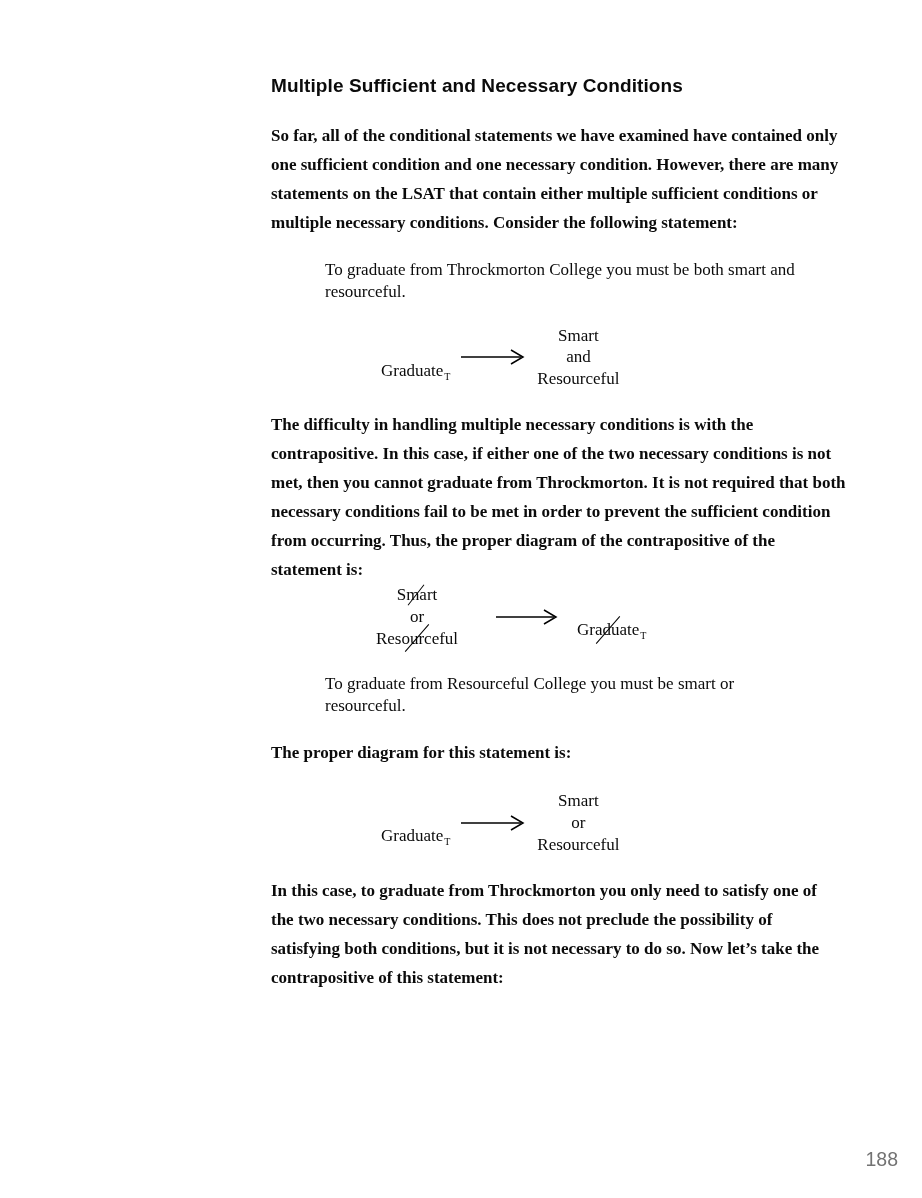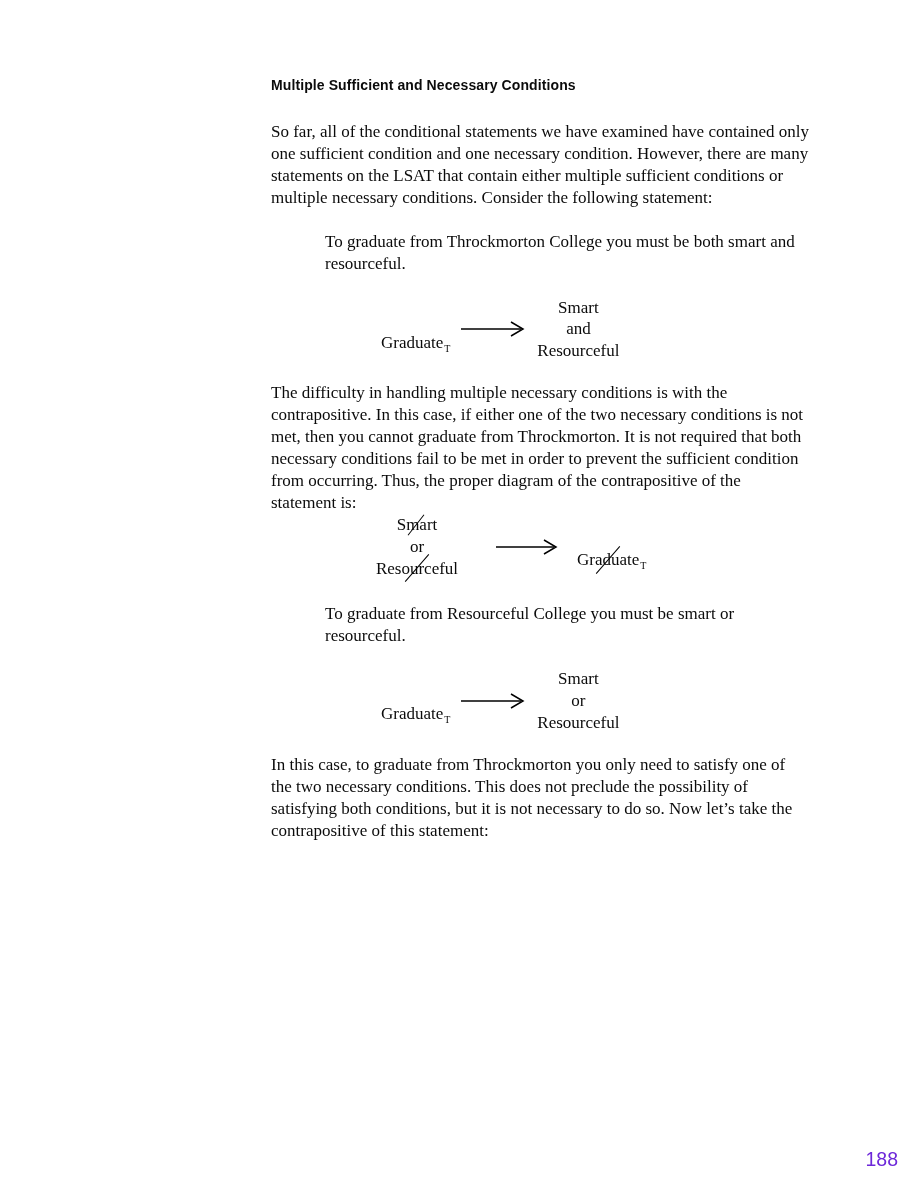--- a/index.html
+++ b/index.html
@@ -16,29 +16,30 @@
   }
   .content {
     position: absolute;
     left: 271px;
     top: 76px;
     width: 620px;
   }
   .heading {
     font-family: "Liberation Sans", sans-serif;
     font-weight: bold;
-    font-size: 14px;
+    font-size: 19px;
     line-height: 19px;
     margin: 0 0 26px 0;
     letter-spacing: 0.1px;
   }
   .para {
     margin: 12px 0 22px 0;
-    line-height: 22px;
+    line-height: 29px;
     white-space: pre;
+    font-weight: bold;
   }
   .quote {
     margin: 16px 0 22px 0;
     padding-left: 54px;
     line-height: 21.8px;
     white-space: pre;
   }
   .mb24 { margin-bottom: 24px; }
   .mb23 { margin-bottom: 23px; }
   .mb21 { margin-bottom: 21px; }
@@ -77,21 +78,21 @@
     border-top: 1.6px solid #000;
     transform: translate(-50%, -50%) rotate(-49deg);
   }
   .neg.neg-sm::after { width: 26px; left: 47%; transform: translate(-50%, -50%) rotate(-52deg); }
   .page-number {
     position: absolute;
     right: 24px;
     top: 1148px;
     font-family: "Liberation Sans", sans-serif;
     font-size: 19.5px;
-    color: #6d28d9;
+    color: #737373;
   }
 </style>
 </head>
 <body>
 
 <div class="page">
   <div class="content">
 
     <h1 class="heading">Multiple Sufficient and Necessary Conditions</h1>
 
@@ -134,20 +135,21 @@
         <line x1="1" y1="11" x2="59" y2="11" stroke="#000" stroke-width="1.5"></line>
         <path d="M49,4 L61,11 L49,18" fill="none" stroke="#000" stroke-width="1.5"></path>
       </svg>
       <span class="term"><span class="neg">Graduate</span><span class="sub">T</span></span>
     </div>
 
 
     <p class="quote mb21">To graduate from Resourceful College you must be smart or
 resourceful.</p>
 
+    <p class="para mb23">The proper diagram for this statement is:</p>
 
     <div class="diagram d-right mb21">
       <span class="term"><span>Graduate</span><span class="sub">T</span></span>
       <svg class="arrow-svg" width="68" height="22" viewBox="0 0 68 22">
         <line x1="1" y1="11" x2="61" y2="11" stroke="#000" stroke-width="1.5"></line>
         <path d="M51,4 L63,11 L51,18" fill="none" stroke="#000" stroke-width="1.5"></path>
       </svg>
       <div class="stack">
         <div>Smart</div>
         <div>or</div>

